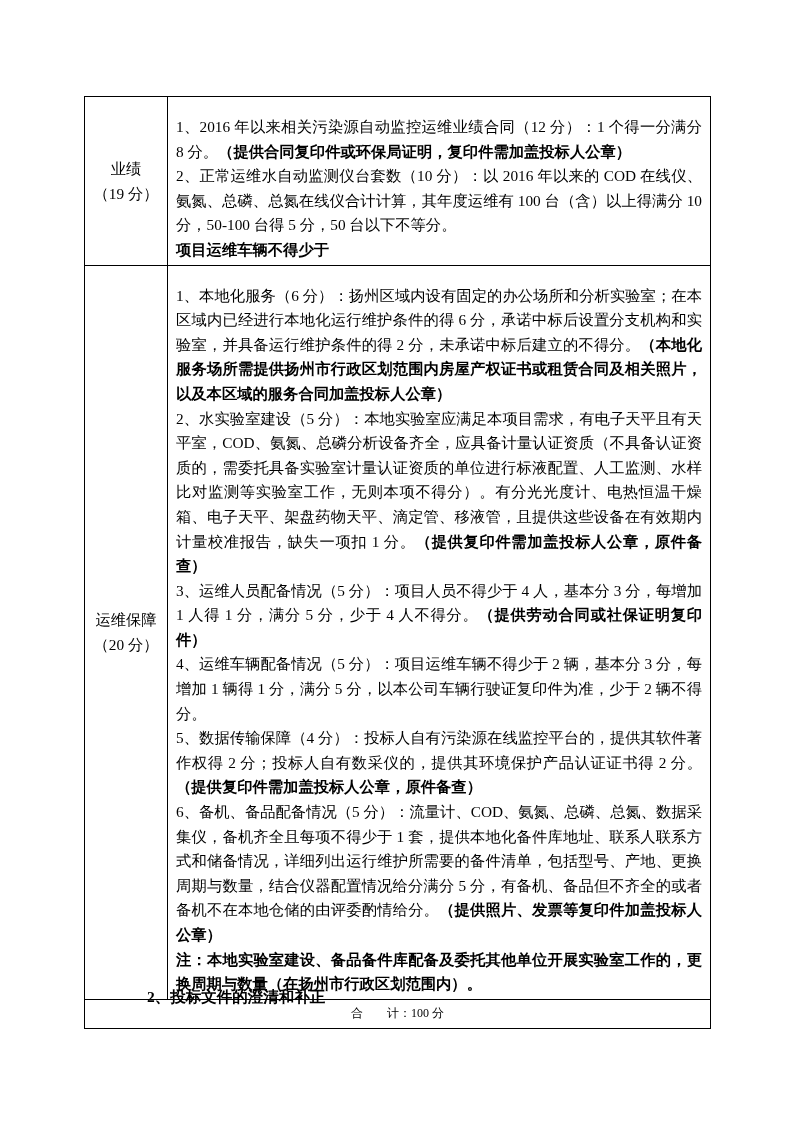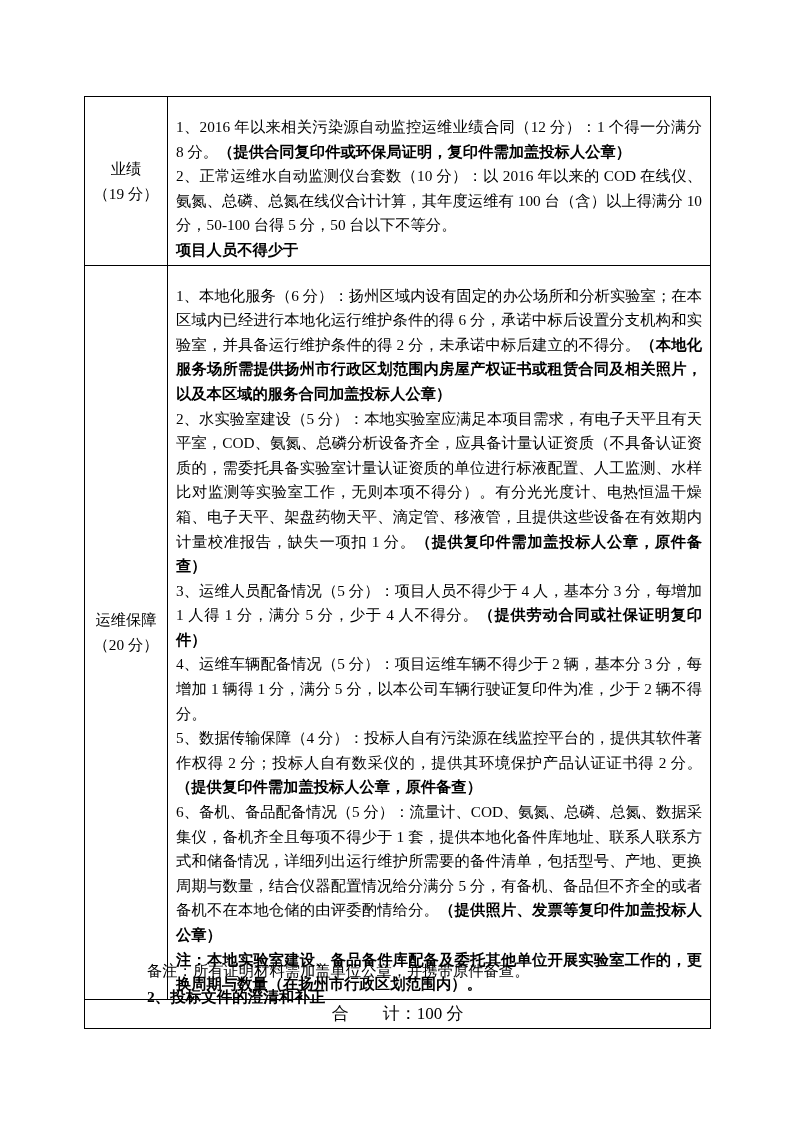--- a/index.html
+++ b/index.html
@@ -46,21 +46,21 @@
   tbody tr:nth-child(3) { height: 29px; }
   td.content-cell p.para {
     margin: 0;
     padding: 0;
   }
   td.content-cell .bold {
     font-weight: bold;
   }
   td.total-cell {
     text-align: center;
-    font-size: 17px;
+    font-size: 12px;
     line-height: 25px;
     vertical-align: middle;
   }
   .remark {
     position: absolute;
     left: 147px;
     top: 958px;
     margin: 0;
     font-size: 15.3px;
     line-height: 25px;
@@ -83,21 +83,21 @@
   <table class="score-table">
     <tbody>
         <tr>
           <td class="label-cell">
             <div>业绩</div>
             <div>（19 分）</div>
           </td>
           <td class="content-cell">
             <p class="para"><span>1、2016 年以来相关污染源自动监控运维业绩合同（12 分）：1 个得一分满分 8 分。</span><span class="bold">（提供合同复印件或环保局证明，复印件需加盖投标人公章）</span></p>
             <p class="para"><span>2、正常运维水自动监测仪台套数（10 分）：以 2016 年以来的 COD 在线仪、氨氮、总磷、总氮在线仪合计计算，其年度运维有 100 台（含）以上得满分 10 分，50-100 台得 5 分，50 台以下不等分。</span></p>
-            <p class="para"><span class="bold">项目人员不得少于</span></p>
+            <p class="para"><span class="bold">项目运维车辆不得少于</span></p>
           </td>
         </tr>
         <tr>
           <td class="label-cell">
             <div>运维保障</div>
             <div>（20 分）</div>
           </td>
           <td class="content-cell">
             <p class="para"><span>1、本地化服务（6 分）：扬州区域内设有固定的办公场所和分析实验室；在本区域内已经进行本地化运行维护条件的得 6 分，承诺中标后设置分支机构和实验室，并具备运行维护条件的得 2 分，未承诺中标后建立的不得分。</span><span class="bold">（本地化服务场所需提供扬州市行政区划范围内房屋产权证书或租赁合同及相关照片，以及本区域的服务合同加盖投标人公章）</span></p>
             <p class="para"><span>2、水实验室建设（5 分）：本地实验室应满足本项目需求，有电子天平且有天平室，COD、氨氮、总磷分析设备齐全，应具备计量认证资质（不具备认证资质的，需委托具备实验室计量认证资质的单位进行标液配置、人工监测、水样比对监测等实验室工作，无则本项不得分）。有分光光度计、电热恒温干燥箱、电子天平、架盘药物天平、滴定管、移液管，且提供这些设备在有效期内计量校准报告，缺失一项扣 1 分。</span><span class="bold">（提供复印件需加盖投标人公章，原件备查）</span></p>
@@ -107,17 +107,16 @@
             <p class="para"><span>6、备机、备品配备情况（5 分）：流量计、COD、氨氮、总磷、总氮、数据采集仪，备机齐全且每项不得少于 1 套，提供本地化备件库地址、联系人联系方式和储备情况，详细列出运行维护所需要的备件清单，包括型号、产地、更换周期与数量，结合仪器配置情况给分满分 5 分，有备机、备品但不齐全的或者备机不在本地仓储的由评委酌情给分。</span><span class="bold">（提供照片、发票等复印件加盖投标人公章）</span></p>
             <p class="para"><span class="bold">注：本地实验室建设、备品备件库配备及委托其他单位开展实验室工作的，更换周期与数量（在扬州市行政区划范围内）。</span></p>
           </td>
         </tr>
         <tr>
           <td colspan="2" class="total-cell">合　　计：100 分</td>
         </tr>
       </tbody>
   </table>
 
-  <p class="remark">备注：所有证明材料需加盖单位公章，并携带原件备查。</p>
 
   <p class="section-heading">2、投标文件的澄清和补正</p>
 
 </div>
 
 </body></html>

